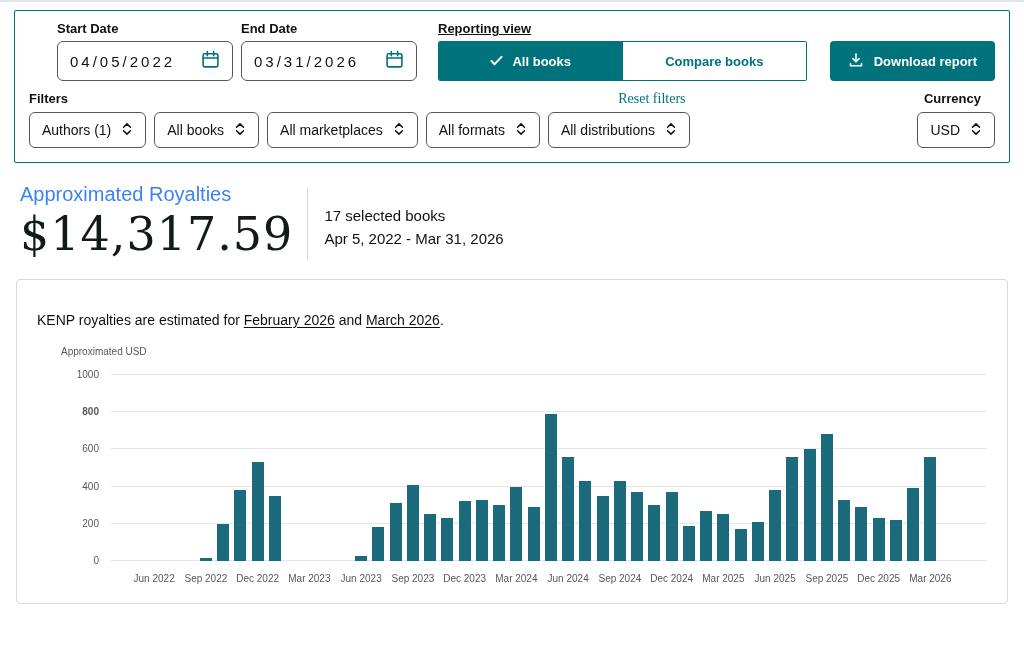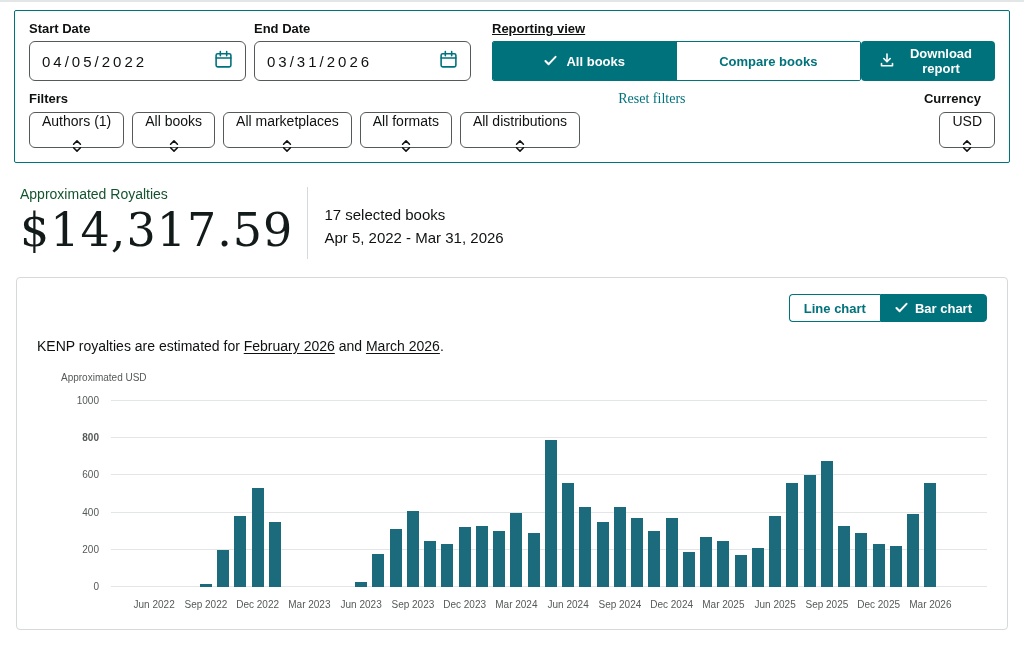--- a/index.html
+++ b/index.html
@@ -9,25 +9,25 @@
     font-family:"Liberation Sans", sans-serif; color:#0f1111;
     border-top:2px solid #e3e6e6;
   }
   button { font-family:inherit; }
 
   
   .filter-panel {
     margin:8px 14px 0; border:1px solid #00727C; border-radius:2px;
     background:#fff; padding:10px 14px 14px;
   }
-  .fp-row1 { display:flex; align-items:flex-start; }
+  .fp-row1 { display:flex; align-items:flex-start;margin-left:28px; }
   .field-label { display:block; font-size:13px; font-weight:bold; margin-bottom:5px; }
   .date-field { margin-right:8px; }
   .date-input {
-    width:217px; height:40px; border:1px solid #565959; border-radius:6px;
+    width:176px; height:40px; border:1px solid #565959; border-radius:6px;
     display:flex; align-items:center; justify-content:space-between;
     padding:0 12px; font-size:15px; letter-spacing:3px; cursor:pointer; background:#fff;
   }
   .reporting { margin-left:13px; }
   .reporting-label { text-decoration:underline; }
   .segmented { display:flex; width:369px; height:40px; border:1px solid #00727C; border-radius:2px; overflow:hidden; }
   .seg-btn {
     flex:1; display:flex; align-items:center; justify-content:center; gap:9px;
     background:#fff; color:#00727C; font-size:13px; font-weight:bold; border:none; cursor:pointer;
   }
@@ -40,27 +40,27 @@
 
   .fp-row2 { margin-top:10px; position:relative; }
   .row2-labels { display:flex; align-items:center; }
   .bold-label { font-size:13px; font-weight:bold; }
   .reset-link { position:absolute; left:61%; top:0; color:#00727C; font-size:14px; text-decoration:none; cursor:pointer;font-family:Liberation Serif, serif; }
   .currency-label { margin-left:auto; margin-right:14px; }
   .row2-bottom { display:flex; align-items:center; margin-top:6px; }
   .dropdown {
     display:flex; align-items:center; gap:10px; height:36px; padding:0 12px;
     border:1px solid #565959; border-radius:6px; background:#fff; font-size:14px;
-    margin-right:8px; cursor:pointer;flex-direction:column;
+    margin-right:8px; cursor:pointer;
   }
   .currency-dd { margin-left:auto; margin-right:0; }
 
   
   .summary { display:flex; align-items:center; margin:20px 20px 0; }
-  .royalties-label { color:#14532d; font-size:14px; }
+  .royalties-label { color:#3b82f6; font-size:20px; }
   .royalties-amount {
     font-family:"DejaVu Serif","Liberation Serif",serif; font-size:46px; line-height:1.15;
     color:#131a1a; letter-spacing:1px; margin-top:2px;
   }
   .v-divider { width:1px; height:72px; background:#d5d9d9; margin:4px 16px 0 14px; }
   .summary-right { font-size:15px; line-height:1.55; margin-top:10px; }
 
   
   .chart-card { margin:18px 16px 0; border:1px solid #d5d9d9; border-radius:4px; padding:16px 20px 16px; background:#fff; }
   .toggle-row { display:flex; justify-content:flex-end; }
@@ -222,35 +222,20 @@
     <div class="royalties-amount">$14,317.59</div>
   </div>
   <div class="v-divider"></div>
   <div class="summary-right">
     <div>17 selected books</div>
     <div>Apr 5, 2022 - Mar 31, 2026</div>
   </div>
 </div>
 
 <div class="chart-card">
-  <div class="toggle-row">
-    <div class="chart-toggle">
-      <button class="toggle-btn first">
-        <span>Line chart</span>
-      </button>
-      <button class="toggle-btn last active">
-        <span>
-          <svg viewBox="0 0 14 12" width="13" height="11">
-              <path d="M1.5 6.5l3.5 3.5 7.5-8" fill="none" stroke="currentColor" stroke-width="2.2" stroke-linecap="round" stroke-linejoin="round"></path>
-            </svg>
-        </span>
-        <span>Bar chart</span>
-      </button>
-    </div>
-  </div>
 
   <div class="kenp-note">
     <span>KENP royalties are estimated for</span>
     <u>February 2026</u>
     <span>and</span>
     <u>March 2026</u><span>.</span>
   </div>
 
   <div class="chart-area">
     <div class="y-axis-title">Approximated USD</div>

